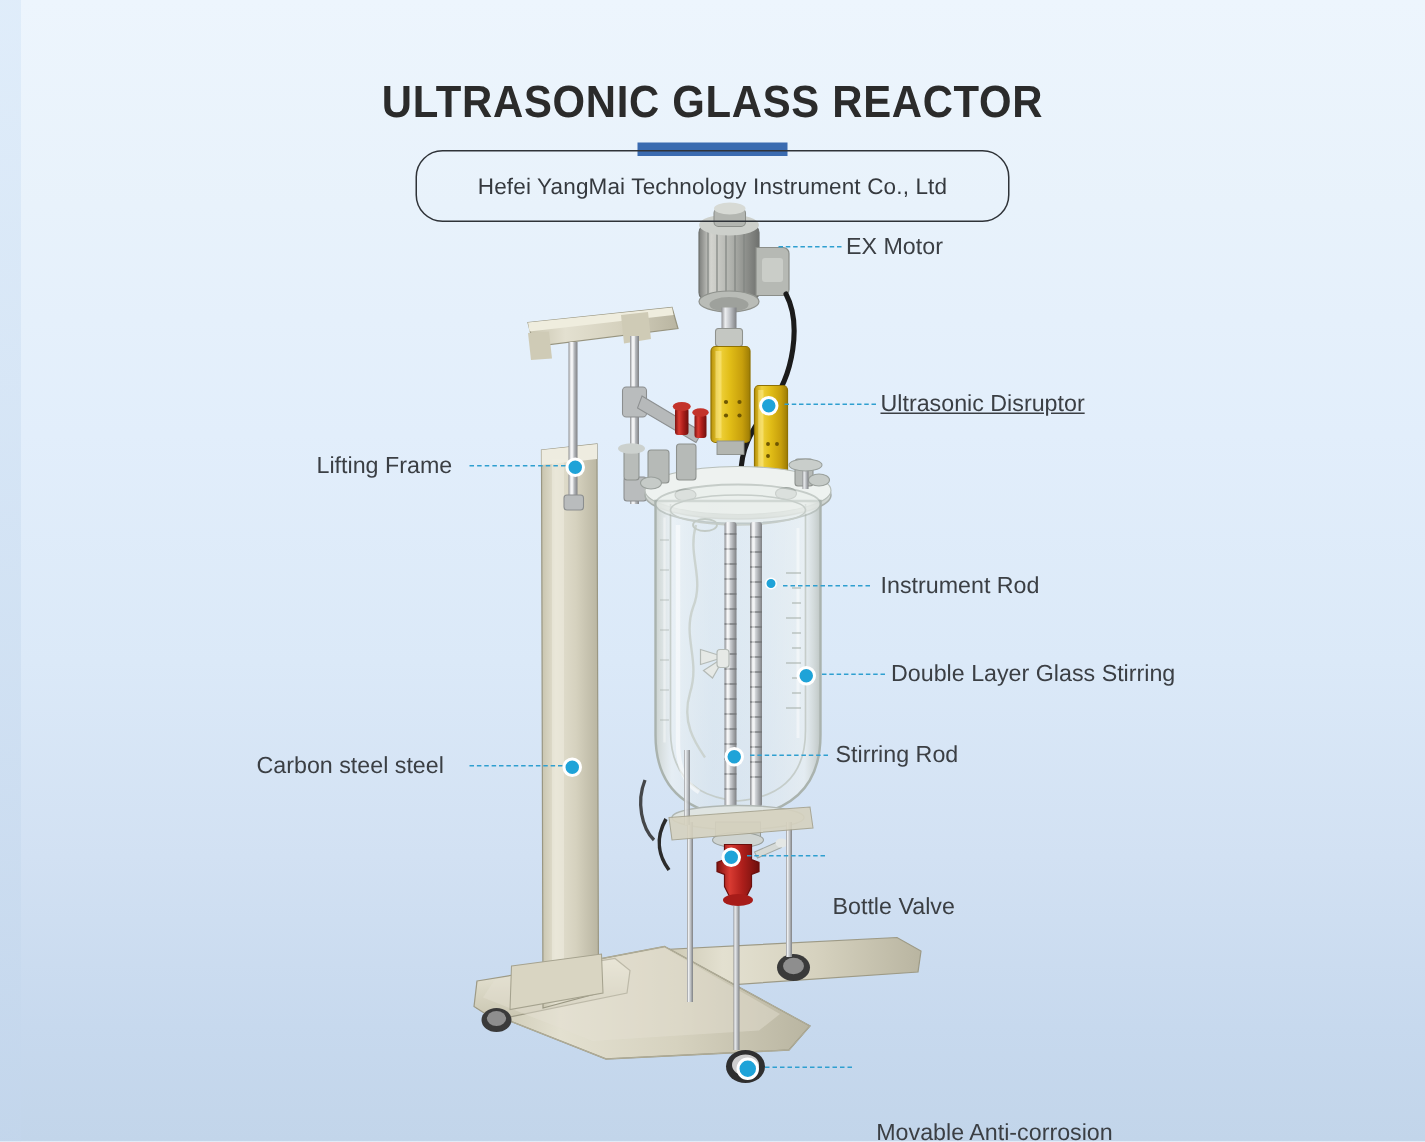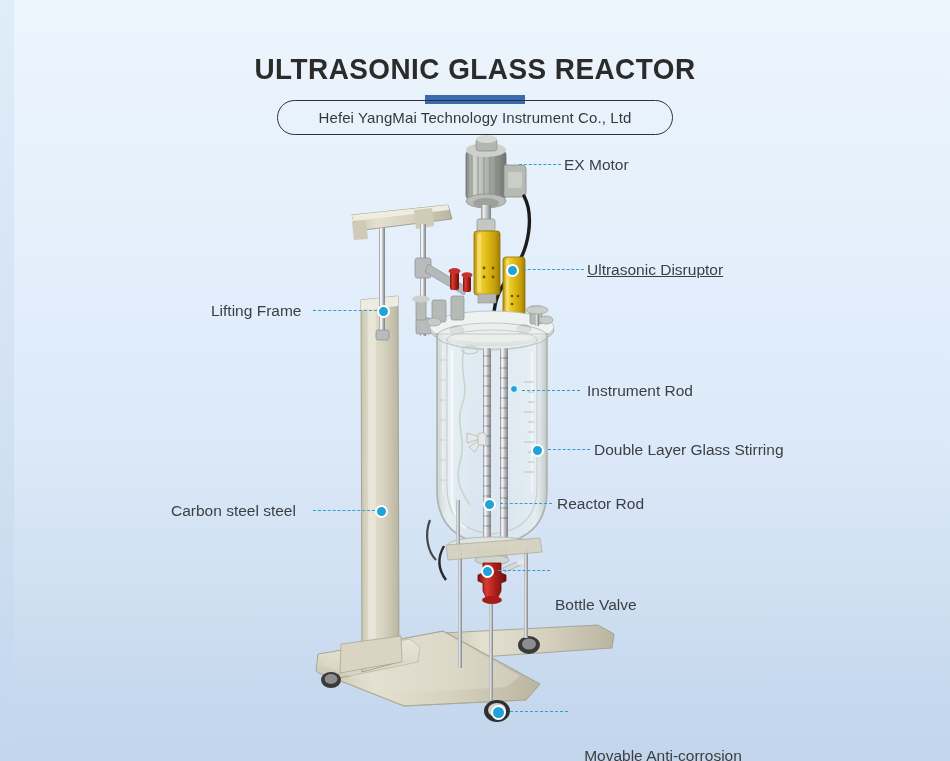--- a/index.html
+++ b/index.html
@@ -35,21 +35,21 @@
     transform:scaleX(.93);
     white-space:nowrap;
   }
   .title-bar {
     position:absolute; top:95px; left:425px;
     width:100px; height:9px;
     background:#3a6bb0;
   }
   .subtitle-pill {
     position:absolute; top:100px; left:277px;
-    width:396px; height:35px;
+    width:396px; height:48px;
     border:1.6px solid #2f3338;
     border-radius:18px;
     display:flex; align-items:center; justify-content:center;
     font-size:15px; color:#35393e;
     background:transparent;
   }
   .subtitle-pill span{ letter-spacing:.1px; }
 
   
   .callout { position:absolute; }
@@ -429,21 +429,21 @@
 
   <div class="callout">
     <div class="co-label" style="left:171px; top:502px;">Carbon steel steel</div>
     <div class="dash" style="left:313px; top:510px; width:62px;"></div>
     <div class="dot md" style="left:375px; top:505px;"></div>
   </div>
 
   <div class="callout">
     <div class="dot md" style="left:483px; top:498px;"></div>
     <div class="dash" style="left:500px; top:503px; width:52px;"></div>
-    <div class="co-label" style="left:557px; top:495px;">Reactor Rod</div>
+    <div class="co-label" style="left:557px; top:495px;">Stirring Rod</div>
   </div>
 
   <div class="callout">
     <div class="dot md" style="left:481px; top:565px;"></div>
     <div class="dash" style="left:498px; top:570px; width:52px;"></div>
     <div class="co-label" style="left:555px; top:596px;text-align:right;">Bottle Valve</div>
   </div>
 
   <div class="callout">
     <div class="dot lg" style="left:491px; top:705px;"></div>

